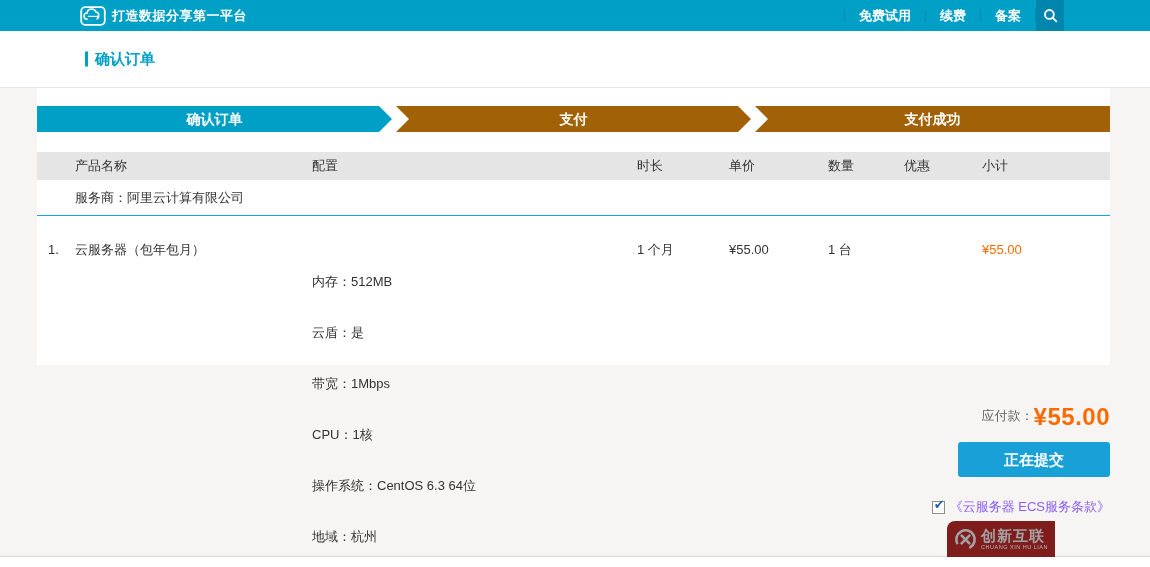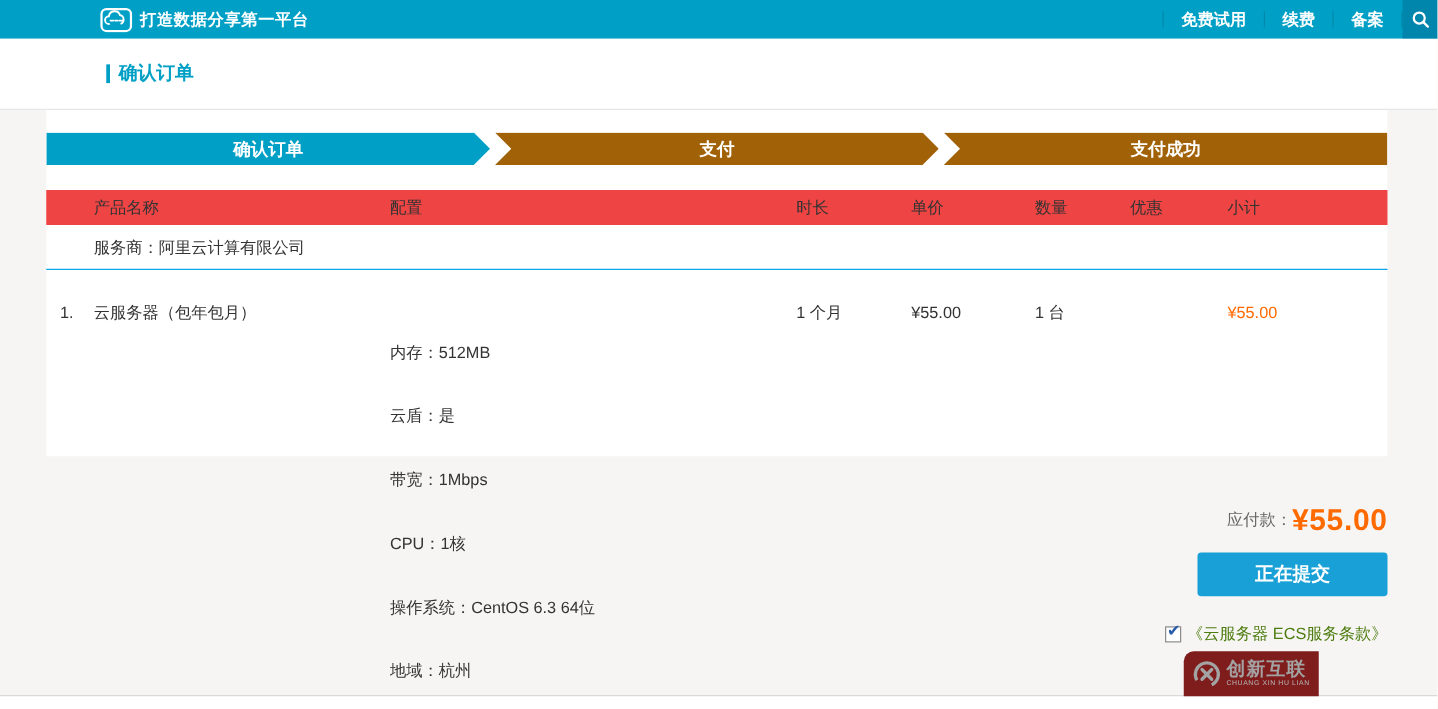--- a/index.html
+++ b/index.html
@@ -10,21 +10,21 @@
   }
   .page { position:relative; width:1055px; height:567px; background:#fff; }
 
   
   .navbar {
     position:absolute; top:0; left:0; width:1150px; height:31px;
     background:#00a0c6; display:flex; align-items:center;
   }
   .brand { display:flex; align-items:center; margin-left:80px; gap:6px; }
   .brand-slogan { color:#fff; font-size:13px; font-weight:bold; letter-spacing:0.5px; }
-  .nav-right { margin-left:auto; display:flex; align-items:center; height:31px; }
+  .nav-right { margin-left:auto; display:flex; align-items:center; height:31px; margin-right:86px; }
   .nav-divider { width:1px; height:13px; background:rgba(0,0,0,0.14); }
   .nav-link { color:#fff; font-size:13px; font-weight:bold; padding:0 14px; line-height:31px; cursor:pointer; }
   .nav-search {
     width:28px; height:31px; background:#0085ac;
     display:flex; align-items:center; justify-content:center; cursor:pointer;
   }
 
   
   .title-bar {
     position:absolute; top:31px; left:0; width:1150px; height:57px;
@@ -45,21 +45,21 @@
     color:#fff; font-size:14px; font-weight:bold;
   }
   .step.active   { background:#00a0c6; }
   .step.inactive { background:#a16207; }
   .step-first  { clip-path:polygon(0 0, calc(100% - 13px) 0, 100% 50%, calc(100% - 13px) 100%, 0 100%); }
   .step-mid    { clip-path:polygon(0 0, calc(100% - 13px) 0, 100% 50%, calc(100% - 13px) 100%, 0 100%, 13px 50%); }
   .step-last   { clip-path:polygon(0 0, 100% 0, 100% 100%, 0 100%, 13px 50%); }
 
   
   .order-table { position:absolute; left:0; top:64px; width:1073px; }
-  .t-head { position:relative; height:28px; background:#ef4444; font-size:13px; color:#333; }
+  .t-head { position:relative; height:28px; background:#e5e5e5; font-size:13px; color:#333; }
   .t-head span { position:absolute; line-height:28px; }
   .col-name     { left:38px;  }
   .col-config   { left:275px; }
   .col-duration { left:600px; }
   .col-price    { left:692px; }
   .col-qty      { left:791px; }
   .col-discount { left:867px; }
   .col-subtotal { left:945px; }
   .provider-row {
     position:relative; height:36px; border-bottom:1px solid #0ea5e9;
@@ -90,21 +90,21 @@
     display:flex; align-items:center; gap:5px;
   }
   .checkbox {
     position:relative; width:13px; height:13px; background:#fff;
     border:1px solid #8e8e8e; cursor:pointer;
   }
   .checkbox::after {
     content:"✔"; position:absolute; left:1px; top:-5px;
     color:#2b5cab; font-size:13px; font-weight:bold;
   }
-  .terms-text { font-size:13px; color:#4d7c0f; cursor:pointer; }
+  .terms-text { font-size:13px; color:#8b5cf6; cursor:pointer; }
 
   
   .footer {
     position:absolute; top:556px; left:0; width:1150px; height:11px;
     background:#fff; border-top:1px solid #d9d9d9;
   }
 
   
   .watermark {
     position:absolute; top:521px; right:0; width:108px; height:36px;

